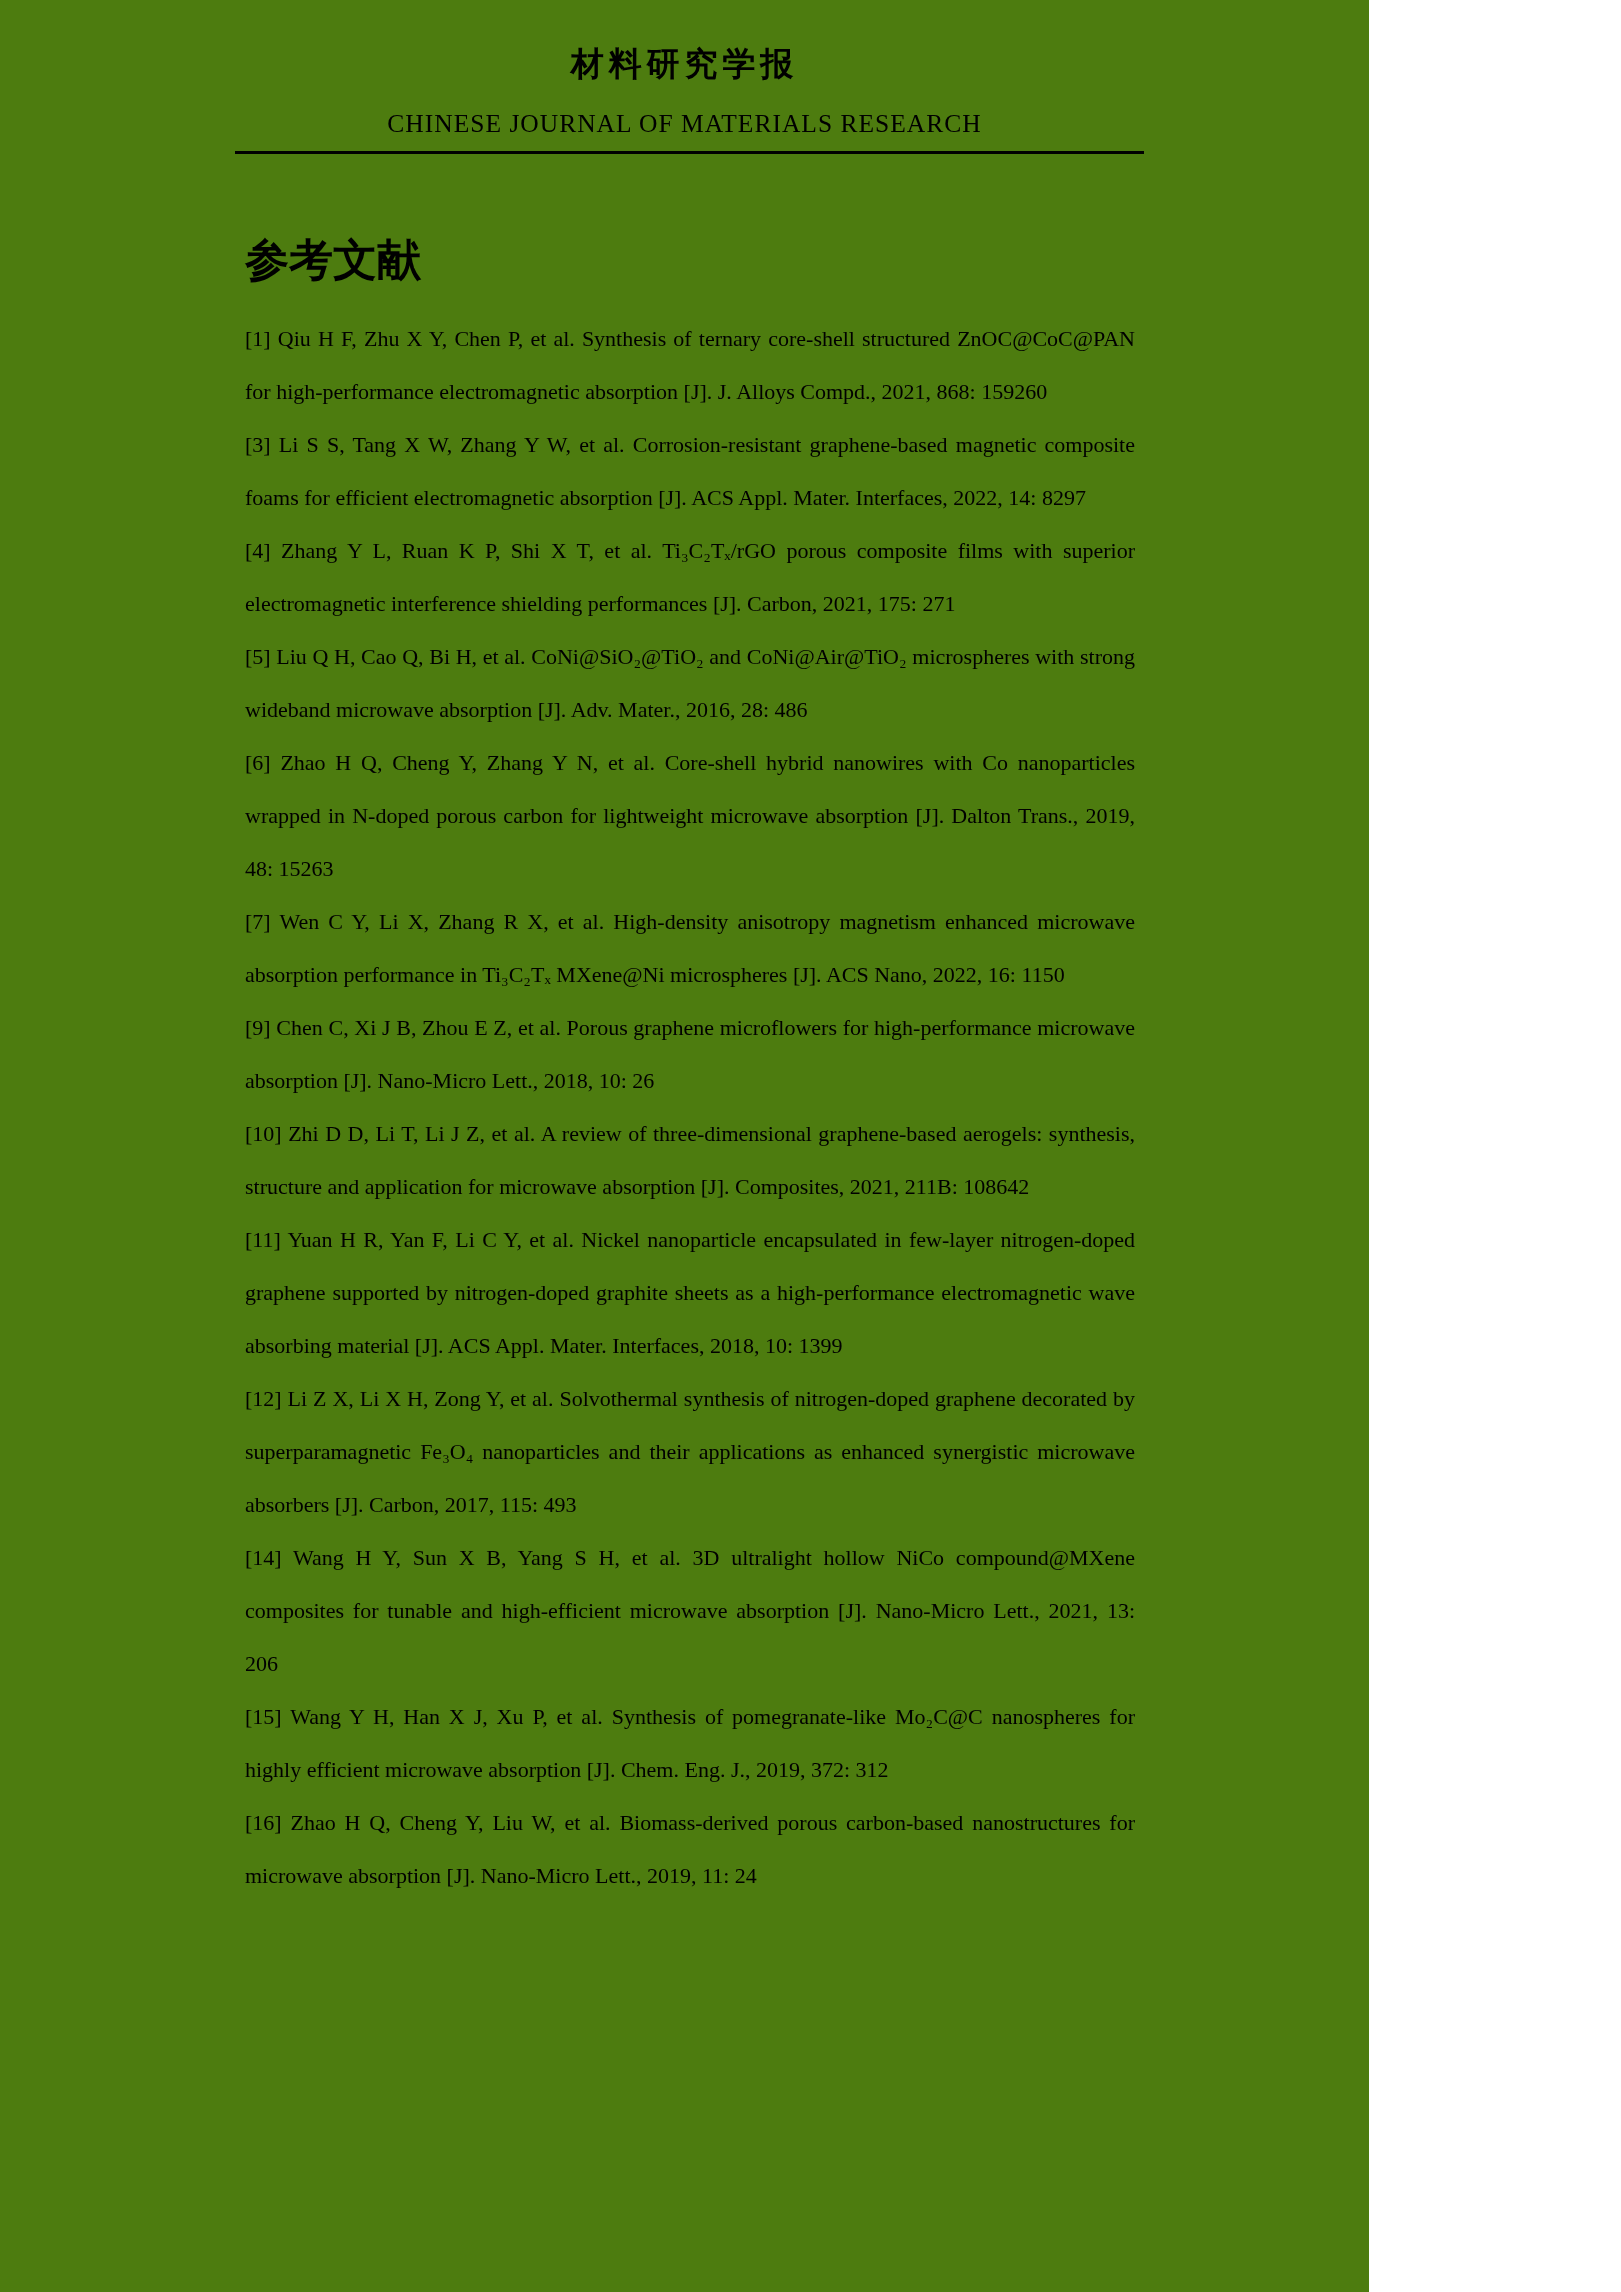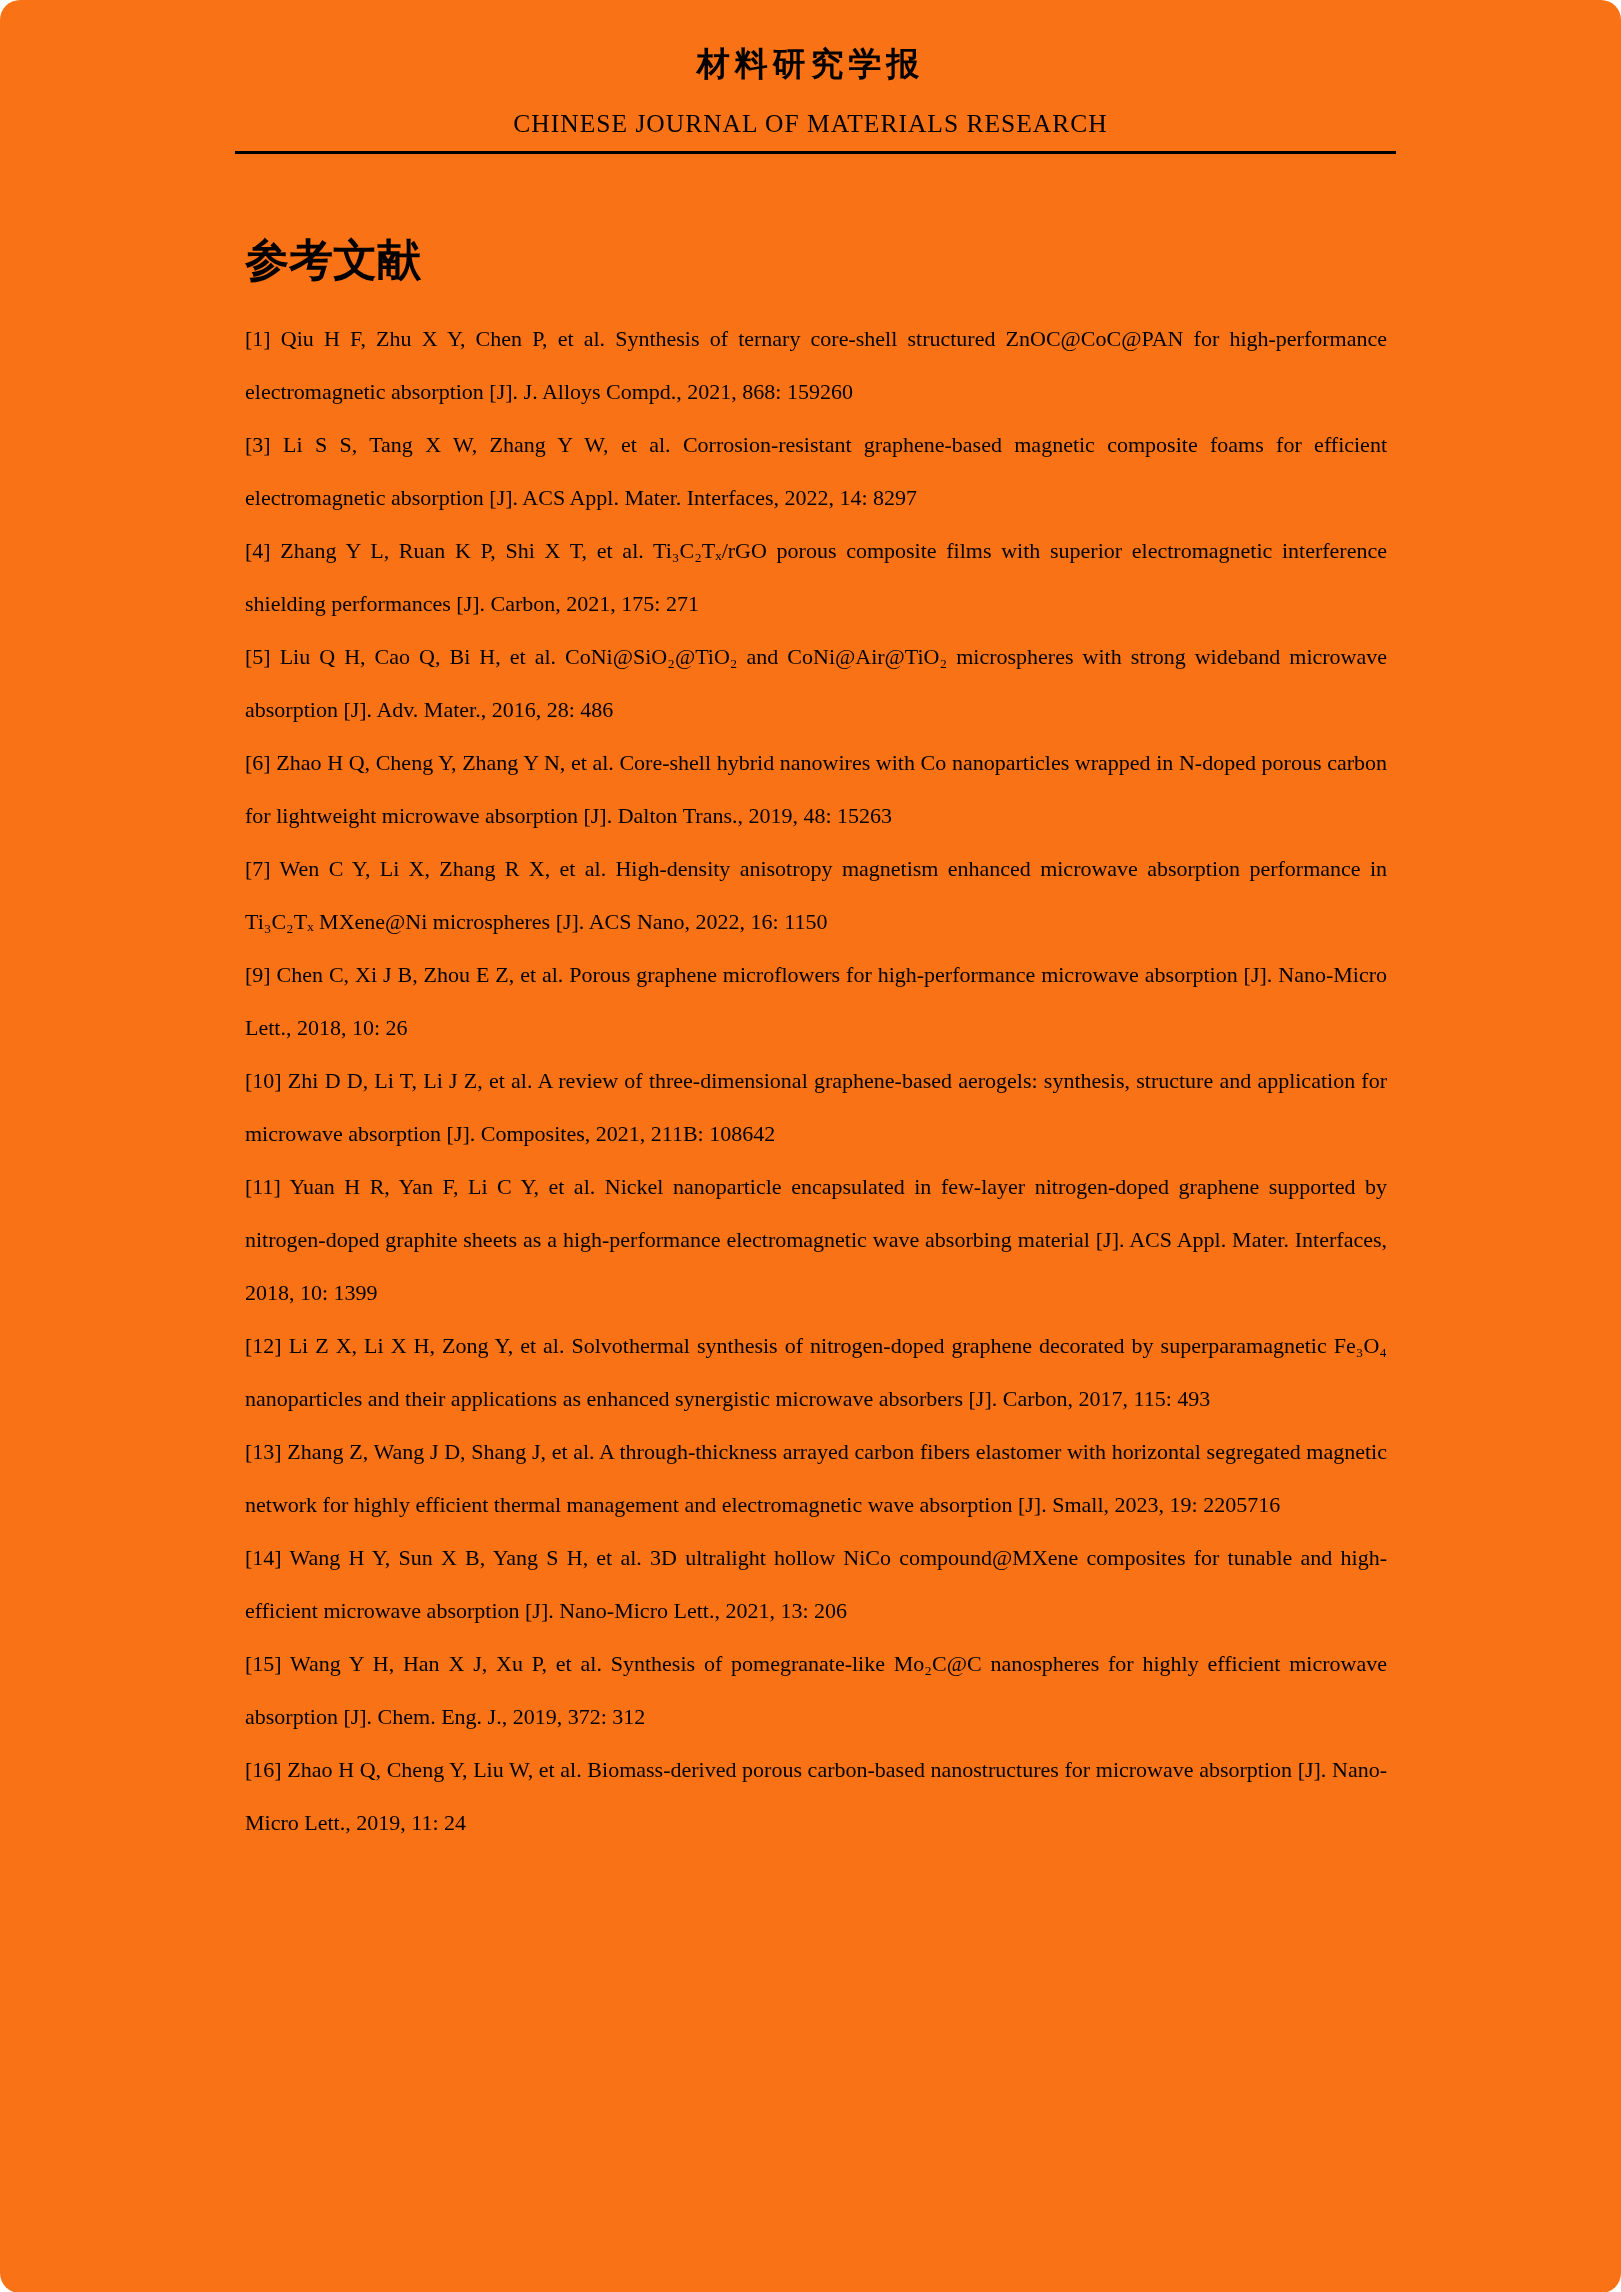--- a/index.html
+++ b/index.html
@@ -3,24 +3,23 @@
 <meta charset="utf-8">
 <style>
   html, body { margin: 0; padding: 0; }
   body {
     width: 1621px; height: 2293px;
     background: #ffffff; color: #000000;
     font-family: "Liberation Serif", "DejaVu Serif", serif;
   }
   .page {
     position: relative;
-    width: 1621px; height: 2293px;
-    background: #f97316;
+    width: 1369px; height: 2293px;
+    background: #4d7c0f;
     overflow: hidden;
-    border-radius: 20px;
   }
   .journal-header { padding-top: 43px; text-align: center; }
   .journal-title-zh {
     font-size: 33px; font-weight: bold;
     letter-spacing: 4.9px; line-height: 43px;
   }
   .journal-title-en {
     font-size: 25.5px; line-height: 35px; margin-top: 20px;
     letter-spacing: 1px;
   }
@@ -56,20 +55,19 @@
     <p class="reference-item">[1] Qiu H F, Zhu X Y, Chen P, et al. Synthesis of ternary core-shell structured ZnOC@CoC@PAN for high-performance electromagnetic absorption [J]. J. Alloys Compd., 2021, 868: 159260</p>
     <p class="reference-item">[3] Li S S, Tang X W, Zhang Y W, et al. Corrosion-resistant graphene-based magnetic composite foams for efficient electromagnetic absorption [J]. ACS Appl. Mater. Interfaces, 2022, 14: 8297</p>
     <p class="reference-item">[4] Zhang Y L, Ruan K P, Shi X T, et al. Ti₃C₂Tₓ/rGO porous composite films with superior electromagnetic interference shielding performances [J]. Carbon, 2021, 175: 271</p>
     <p class="reference-item">[5] Liu Q H, Cao Q, Bi H, et al. CoNi@SiO₂@TiO₂ and CoNi@Air@TiO₂ microspheres with strong wideband microwave absorption [J]. Adv. Mater., 2016, 28: 486</p>
     <p class="reference-item">[6] Zhao H Q, Cheng Y, Zhang Y N, et al. Core-shell hybrid nanowires with Co nanoparticles wrapped in N-doped porous carbon for lightweight microwave absorption [J]. Dalton Trans., 2019, 48: 15263</p>
     <p class="reference-item">[7] Wen C Y, Li X, Zhang R X, et al. High-density anisotropy magnetism enhanced microwave absorption performance in Ti₃C₂Tₓ MXene@Ni microspheres [J]. ACS Nano, 2022, 16: 1150</p>
     <p class="reference-item">[9] Chen C, Xi J B, Zhou E Z, et al. Porous graphene microflowers for high-performance microwave absorption [J]. Nano-Micro Lett., 2018, 10: 26</p>
     <p class="reference-item">[10] Zhi D D, Li T, Li J Z, et al. A review of three-dimensional graphene-based aerogels: synthesis, structure and application for microwave absorption [J]. Composites, 2021, 211B: 108642</p>
     <p class="reference-item">[11] Yuan H R, Yan F, Li C Y, et al. Nickel nanoparticle encapsulated in few-layer nitrogen-doped graphene supported by nitrogen-doped graphite sheets as a high-performance electromagnetic wave absorbing material [J]. ACS Appl. Mater. Interfaces, 2018, 10: 1399</p>
     <p class="reference-item">[12] Li Z X, Li X H, Zong Y, et al. Solvothermal synthesis of nitrogen-doped graphene decorated by superparamagnetic Fe₃O₄ nanoparticles and their applications as enhanced synergistic microwave absorbers [J]. Carbon, 2017, 115: 493</p>
-    <p class="reference-item">[13] Zhang Z, Wang J D, Shang J, et al. A through-thickness arrayed carbon fibers elastomer with horizontal segregated magnetic network for highly efficient thermal management and electromagnetic wave absorption [J]. Small, 2023, 19: 2205716</p>
     <p class="reference-item">[14] Wang H Y, Sun X B, Yang S H, et al. 3D ultralight hollow NiCo compound@MXene composites for tunable and high-efficient microwave absorption [J]. Nano-Micro Lett., 2021, 13: 206</p>
     <p class="reference-item">[15] Wang Y H, Han X J, Xu P, et al. Synthesis of pomegranate-like Mo₂C@C nanospheres for highly efficient microwave absorption [J]. Chem. Eng. J., 2019, 372: 312</p>
     <p class="reference-item">[16] Zhao H Q, Cheng Y, Liu W, et al. Biomass-derived porous carbon-based nanostructures for microwave absorption [J]. Nano-Micro Lett., 2019, 11: 24</p>
   </div>
 
 </div>
 
 
 </body></html>

